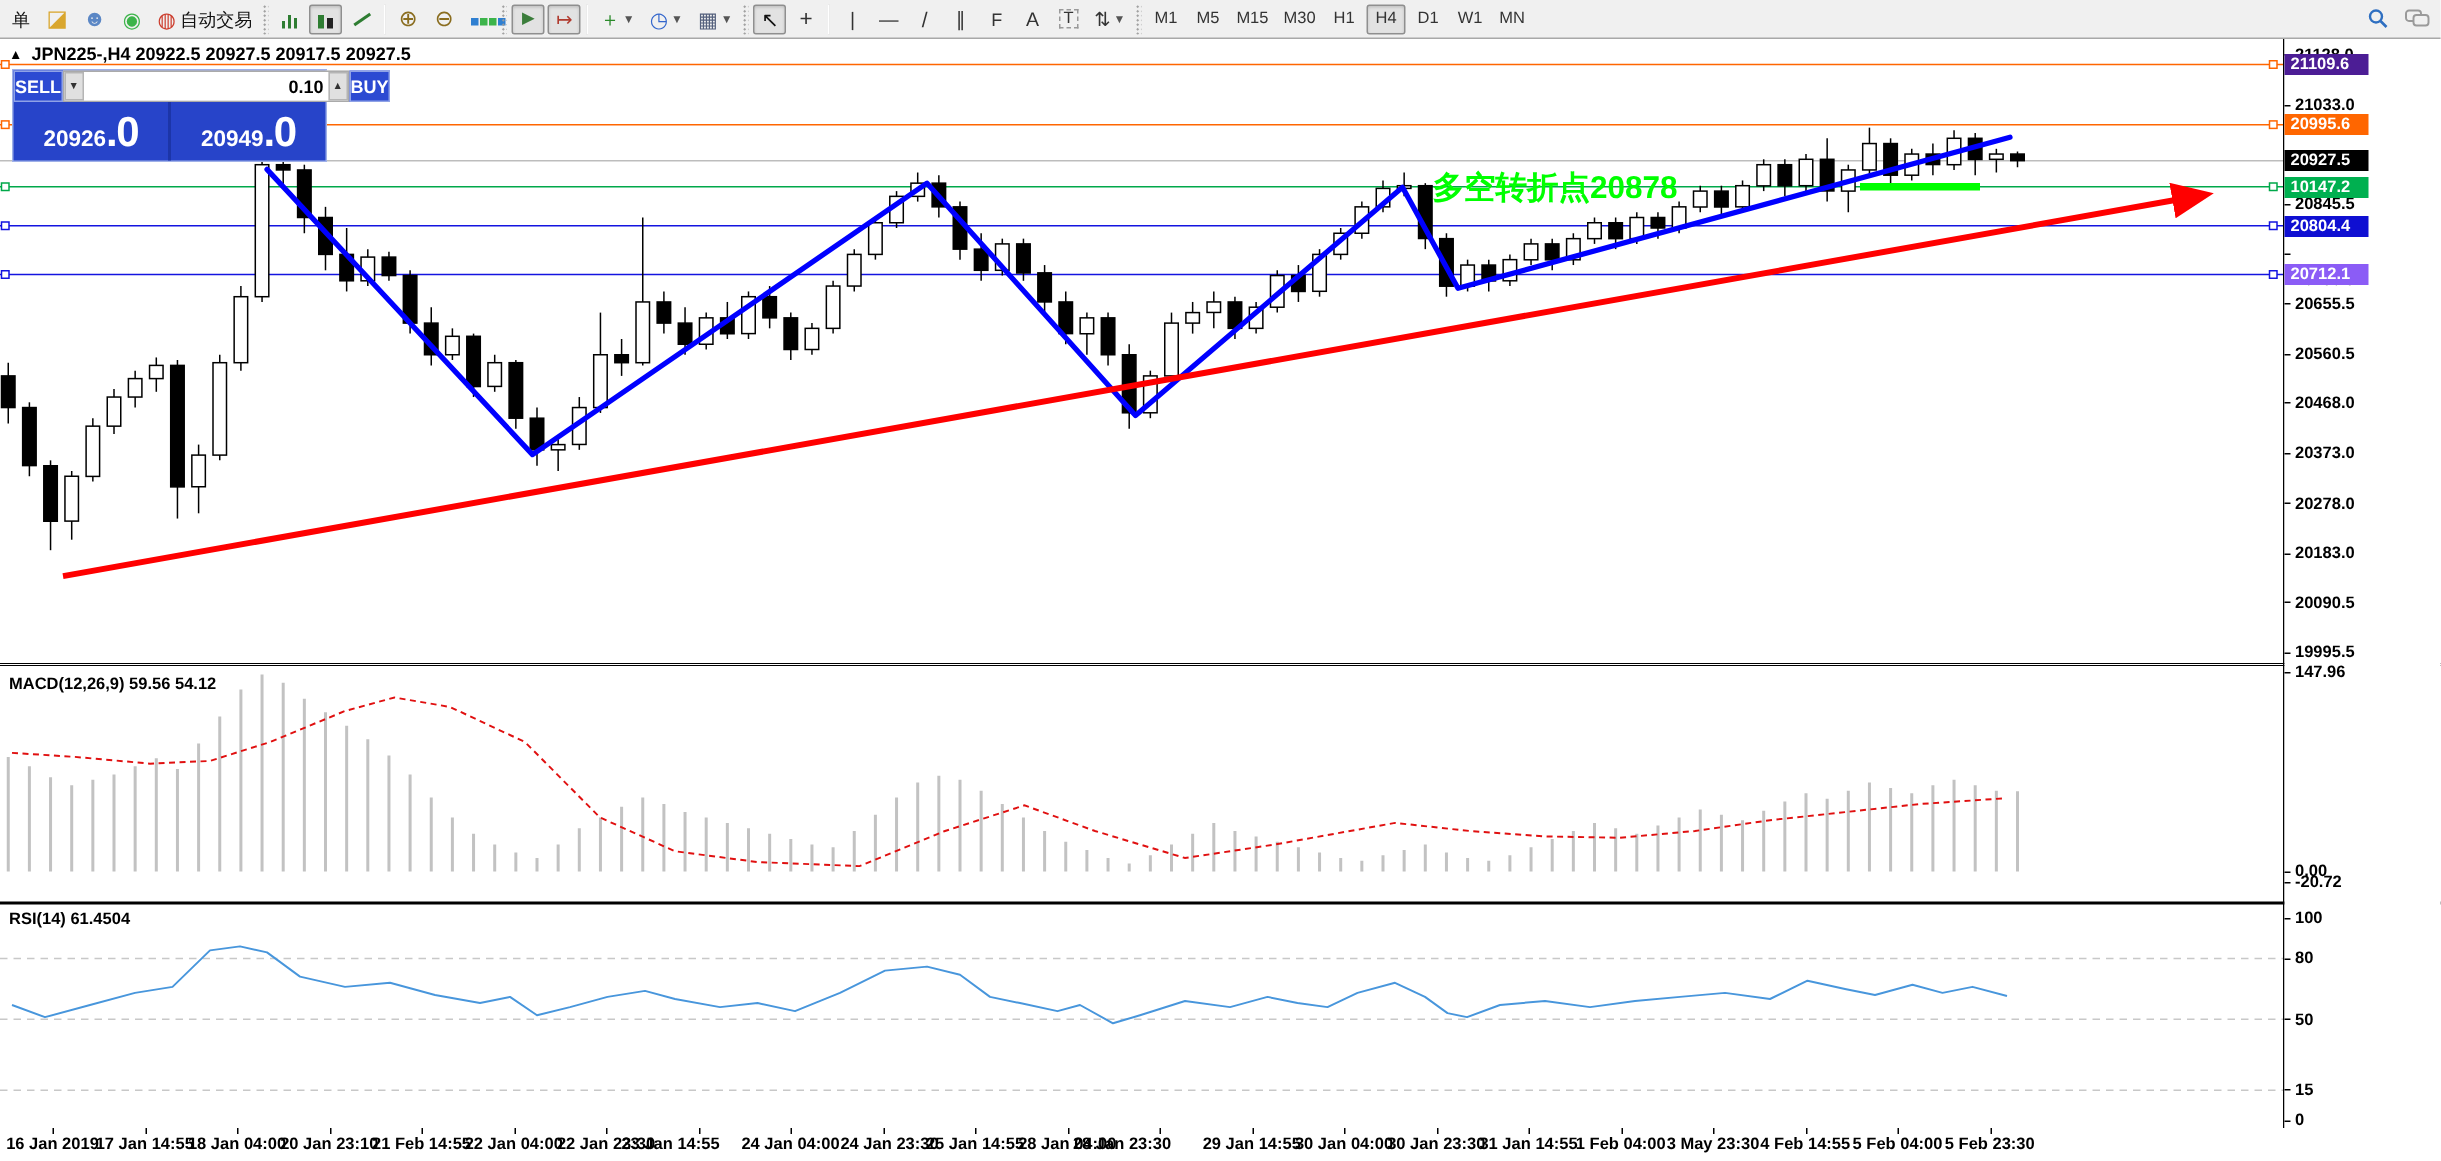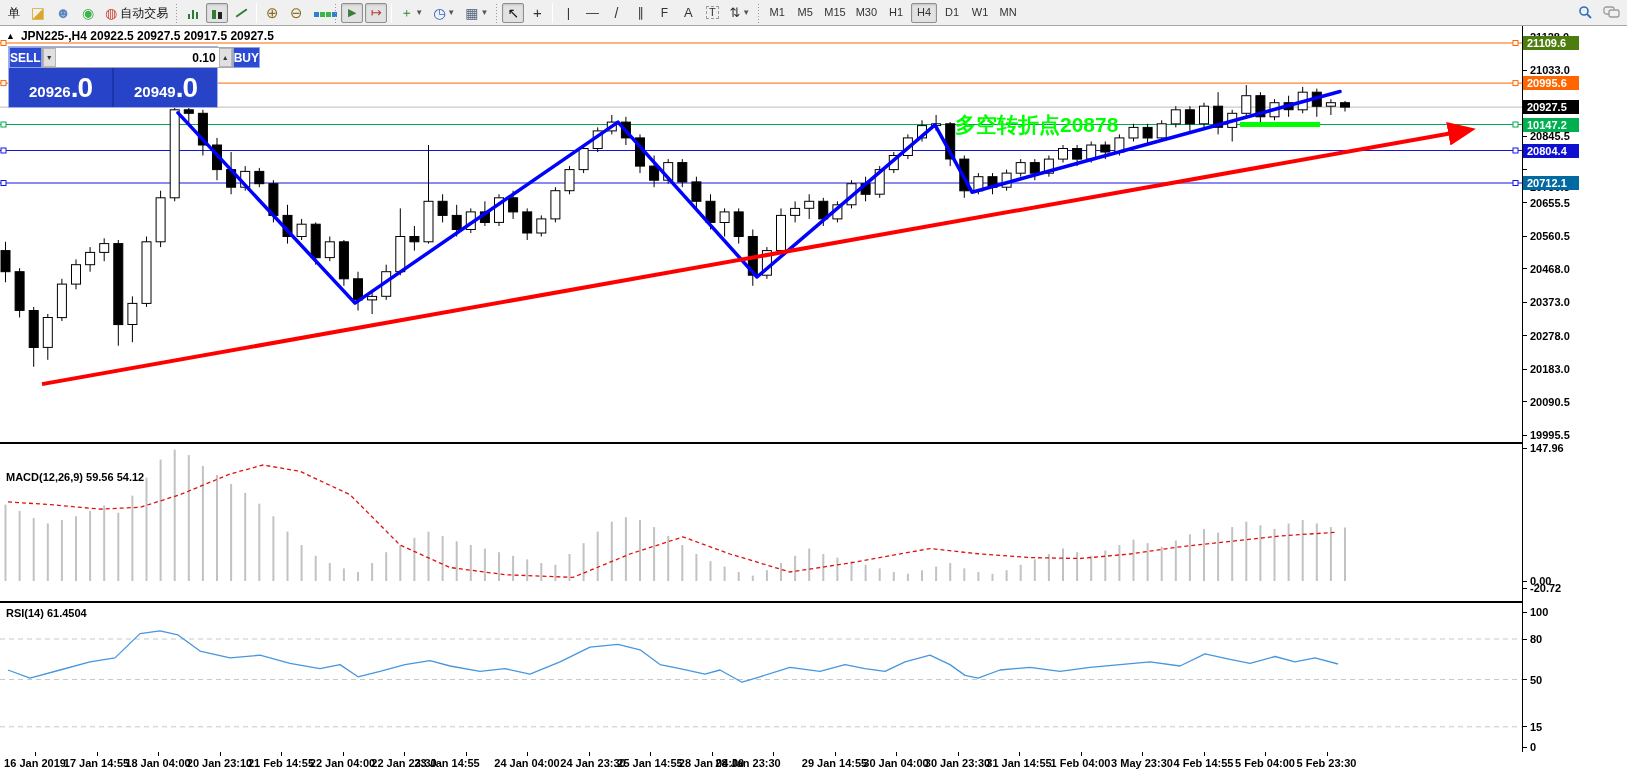--- a/index.html
+++ b/index.html
@@ -526,21 +526,21 @@
       <line x1="1246.3" y1="137" x2="1246.3" y2="77.7" stroke="#c2c2c2" stroke-width="2"></line>
       <line x1="1260.3999999999999" y1="137" x2="1260.3999999999999" y2="81.3" stroke="#c2c2c2" stroke-width="2"></line>
       <line x1="1274.5" y1="137" x2="1274.5" y2="84.9" stroke="#c2c2c2" stroke-width="2"></line>
       <line x1="1288.6" y1="137" x2="1288.6" y2="79.5" stroke="#c2c2c2" stroke-width="2"></line>
       <line x1="1302.7" y1="137" x2="1302.7" y2="75.9" stroke="#c2c2c2" stroke-width="2"></line>
       <line x1="1316.8" y1="137" x2="1316.8" y2="79.5" stroke="#c2c2c2" stroke-width="2"></line>
       <line x1="1330.8999999999999" y1="137" x2="1330.8999999999999" y2="83.1" stroke="#c2c2c2" stroke-width="2"></line>
       <line x1="1345" y1="137" x2="1345" y2="83.5" stroke="#c2c2c2" stroke-width="2"></line>
       <polyline points="8,57.9 50,60.6 100,65.1 140,63.3 180,50.7 230,30.0 263,21.0 300,27.3 350,50.7 400,101.0 450,123.5 505,130.7 573,133.4 630,110.0 683,92.9 730,110.0 790,128.0 850,119.0 930,104.6 980,110.0 1030,113.6 1080,114.5 1130,110.0 1180,102.8 1230,97.4 1280,92.0 1335,88.3" fill="none" stroke="#e01010" stroke-width="1.3" stroke-dasharray="4 3"></polyline>
     </svg>
-  <div class="ind-label" style="top:445px">MACD(12,26,9) 59.56 54.12</div>
+  <div class="ind-label" style="top:424px">MACD(12,26,9) 59.56 54.12</div>
 
   <div class="pane-sep" style="top:575px"></div>
 
   <svg id="rsi-svg" width="1522" height="148" style="top:577px">
       <line x1="0" y1="36.0" x2="1522" y2="36.0" stroke="#c8c8c8" stroke-width="1" stroke-dasharray="5 4"></line>
       <line x1="0" y1="76.5" x2="1522" y2="76.5" stroke="#c8c8c8" stroke-width="1" stroke-dasharray="5 4"></line>
       <line x1="0" y1="123.8" x2="1522" y2="123.8" stroke="#c8c8c8" stroke-width="1" stroke-dasharray="5 4"></line>
       <polyline points="8,67.0 30,75.1 60,67.0 90,58.9 115,54.9 140,30.6 160,27.9 178,31.9 200,48.1 230,54.9 260,52.2 290,60.3 320,65.7 340,61.6 358,73.8 380,68.4 405,61.6 430,57.6 450,63.0 480,68.4 505,65.7 530,71.1 560,58.9 590,44.1 618,41.4 640,46.8 660,61.6 680,65.7 705,71.1 720,67.0 742,79.2 760,73.8 790,64.3 820,68.4 845,61.6 865,65.7 885,68.4 905,58.9 930,52.2 950,61.6 965,72.4 978,75.1 1000,67.0 1030,64.3 1060,68.4 1090,64.3 1120,61.6 1150,58.9 1180,63.0 1205,50.8 1230,56.3 1250,60.3 1275,53.5 1295,58.9 1315,54.9 1338,61.0" fill="none" stroke="#4896dc" stroke-width="1.3" stroke-linejoin="round"></polyline>
     </svg>
   <div class="ind-label" style="top:581px">RSI(14) 61.4504</div>
@@ -564,26 +564,26 @@
       <div class="ax-tick" style="top:275.9px"></div>
       <div class="ax-lab" style="top:269.4px">20373.0</div>
       <div class="ax-tick" style="top:309.3px"></div>
       <div class="ax-lab" style="top:302.8px">20278.0</div>
       <div class="ax-tick" style="top:342.8px"></div>
       <div class="ax-lab" style="top:336.3px">20183.0</div>
       <div class="ax-tick" style="top:375.3px"></div>
       <div class="ax-lab" style="top:368.8px">20090.5</div>
       <div class="ax-tick" style="top:408.8px"></div>
       <div class="ax-lab" style="top:402.3px">19995.5</div>
-      <div class="ax-badge" style="top:10.0px;background:#4d7c0f">21109.6</div>
+      <div class="ax-badge" style="top:10.0px;background:#4c1d95">21109.6</div>
       <div class="ax-badge" style="top:50.1px;background:#FF6600">20995.6</div>
       <div class="ax-badge" style="top:74.1px;background:#000000">20927.5</div>
       <div class="ax-badge" style="top:91.5px;background:#00B050">10147.2</div>
       <div class="ax-badge" style="top:117.5px;background:#0F0FD2">20804.4</div>
-      <div class="ax-badge" style="top:150.0px;background:#0369a1">20712.1</div>
+      <div class="ax-badge" style="top:150.0px;background:#8b5cf6">20712.1</div>
       <div class="ax-tick" style="top:421.5px"></div>
       <div class="ax-lab" style="top:415.0px">147.96</div>
       <div class="ax-tick" style="top:554.5px"></div>
       <div class="ax-lab" style="top:548.0px">0.00</div>
       <div class="ax-tick" style="top:561.5px"></div>
       <div class="ax-lab" style="top:555.0px">-20.72</div>
       <div class="ax-tick" style="top:585.5px"></div>
       <div class="ax-lab" style="top:579.0px">100</div>
       <div class="ax-tick" style="top:612.5px"></div>
       <div class="ax-lab" style="top:606.0px">80</div>

